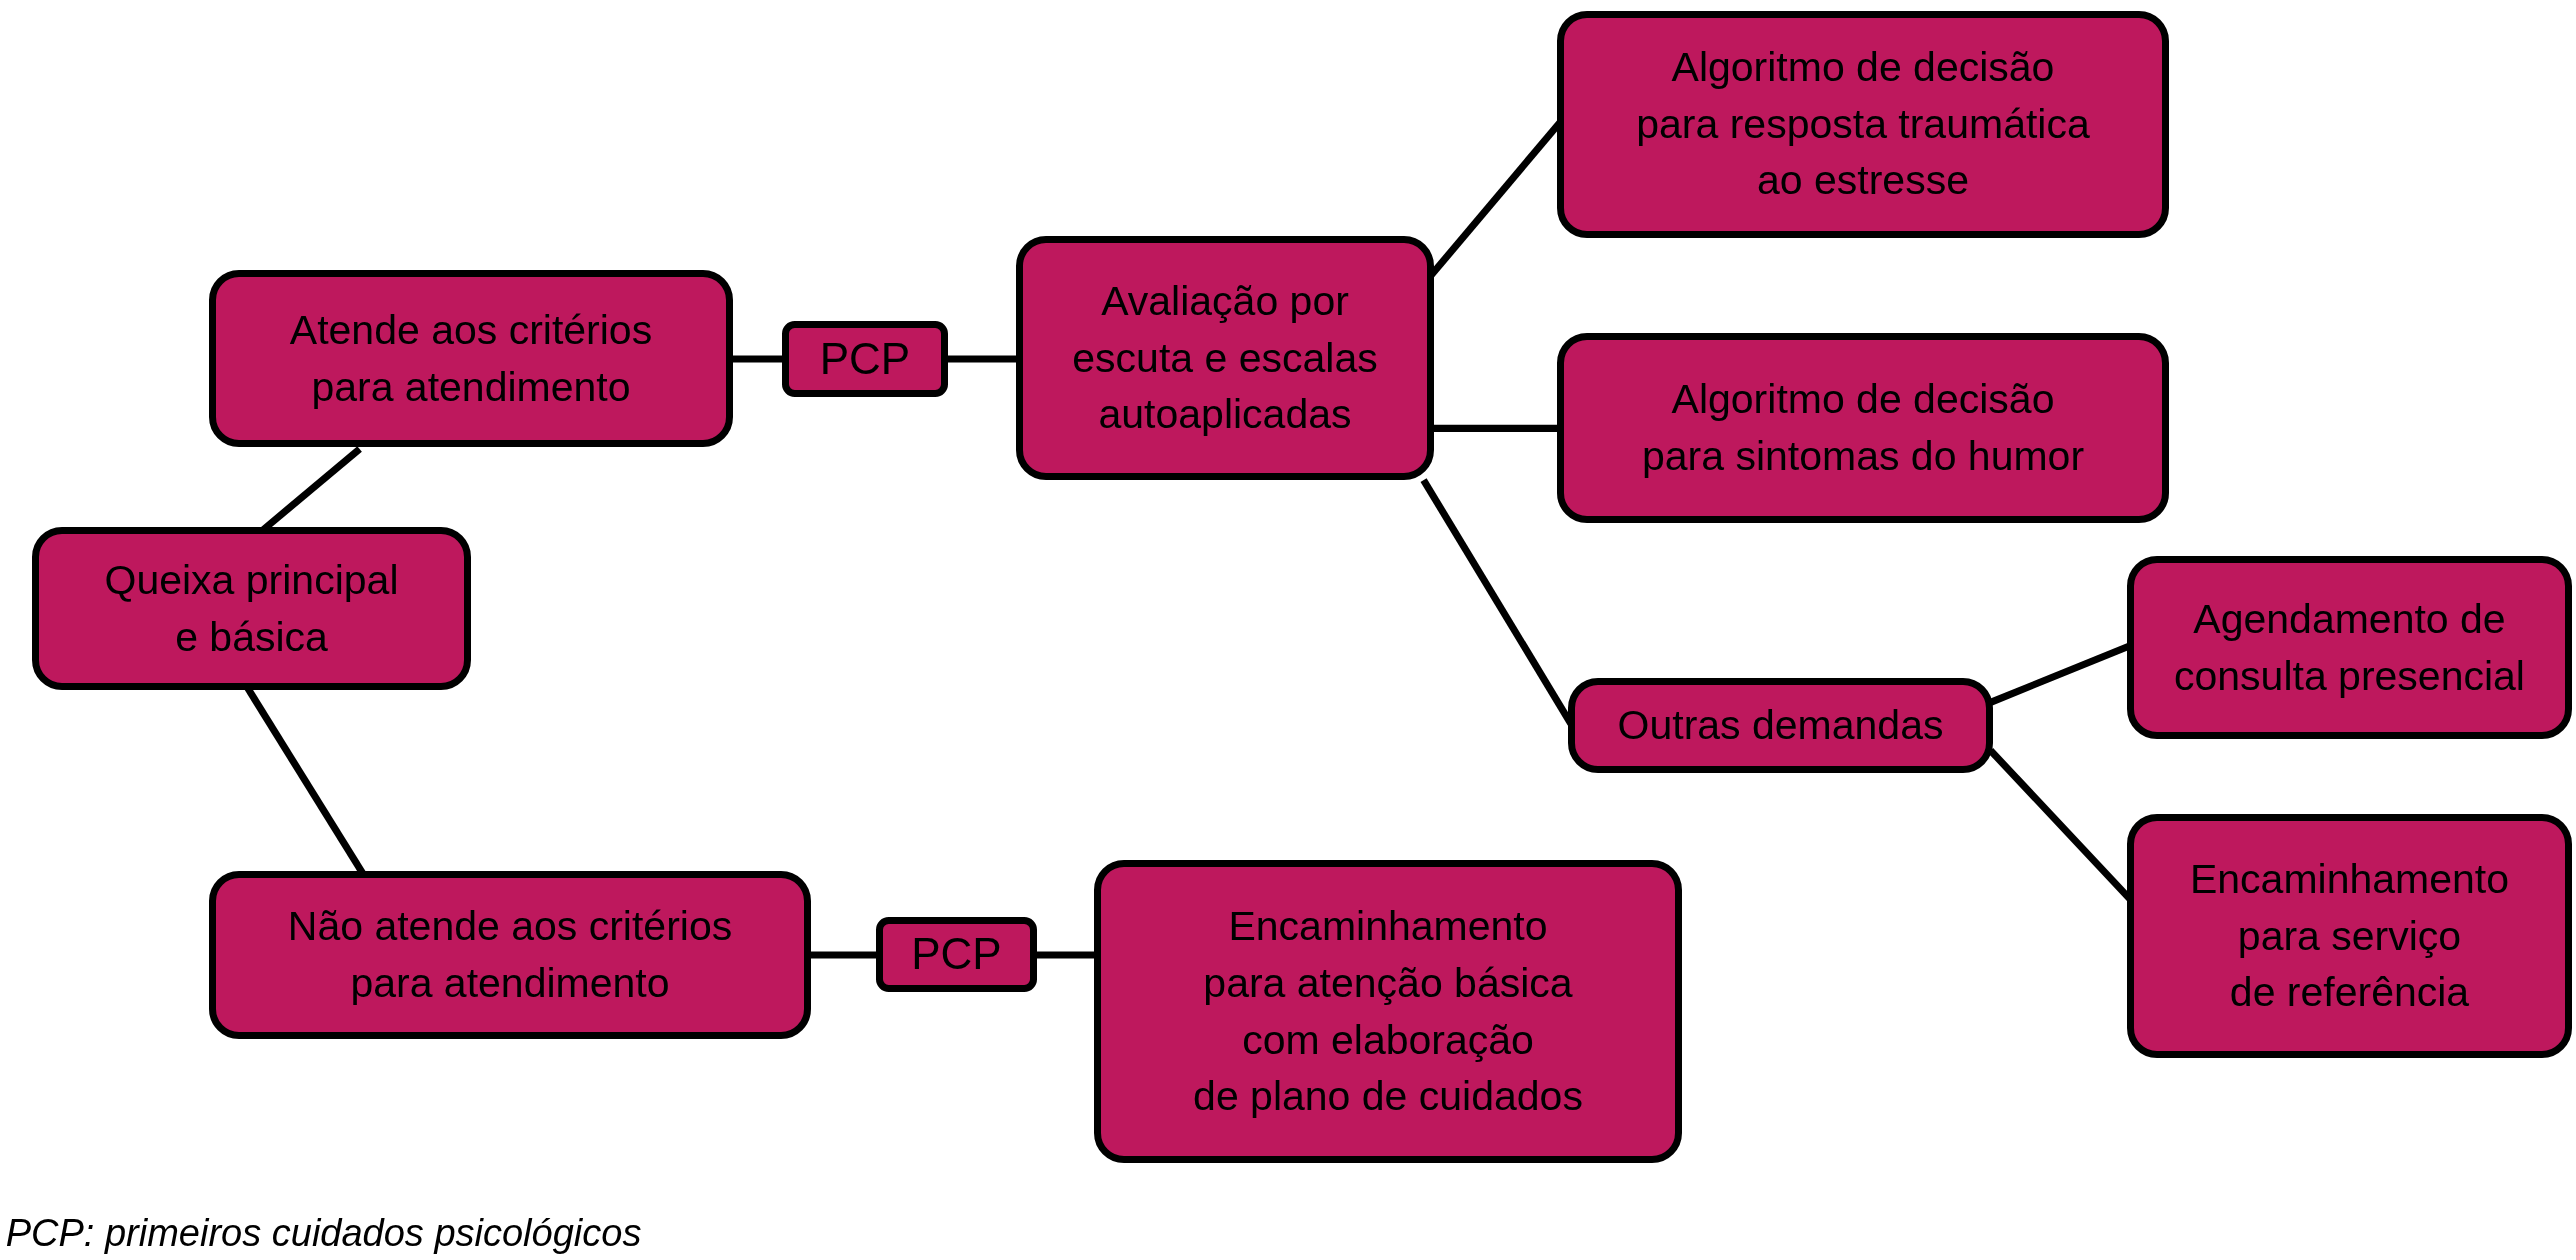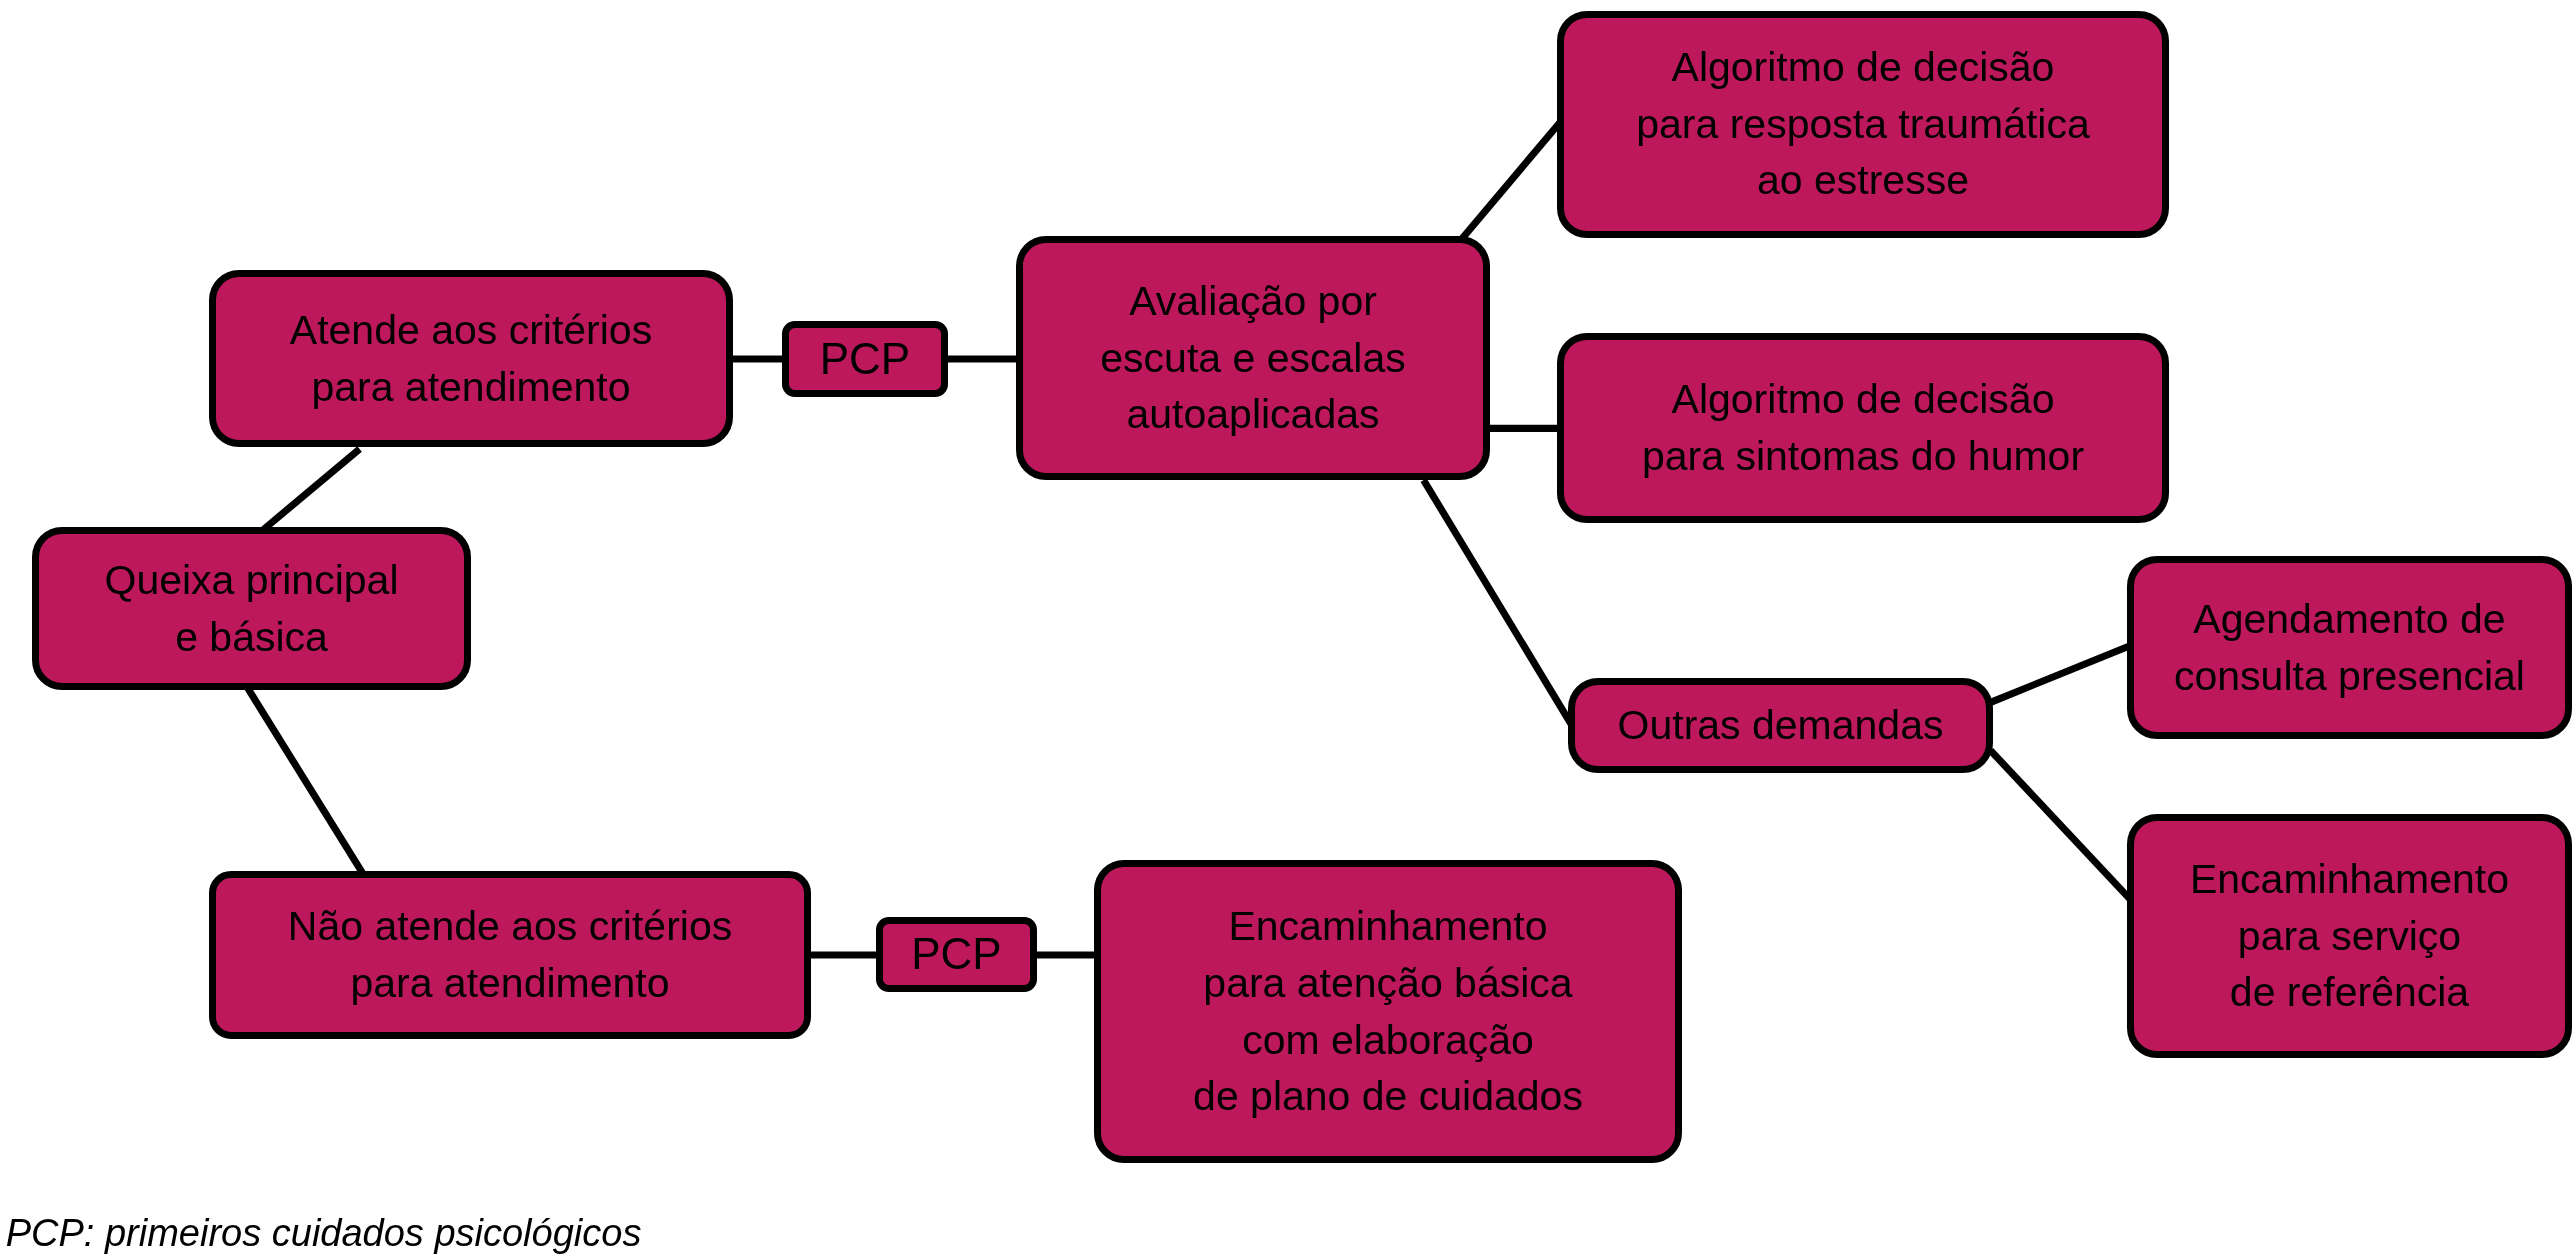--- a/index.html
+++ b/index.html
@@ -77,41 +77,41 @@
   </svg>
 
   <div class="node" style="left:32px; top:527px; width:439px; height:163px;">Queixa principal
 e básica</div>
 
   <div class="node" style="left:209px; top:270px; width:524px; height:177px;">Atende aos critérios
 para atendimento</div>
 
   <div class="node small" style="left:782px; top:321px; width:166px; height:76px;">PCP</div>
 
-  <div class="node" style="left:1016px; top:236px; width:474px; height:244px;">Avaliação por
+  <div class="node" style="left:1016px; top:236px; width:418px; height:244px;">Avaliação por
 escuta e escalas
 autoaplicadas</div>
 
   <div class="node" style="left:1557px; top:10.6px; width:612px; height:227px;">Algoritmo de decisão
 para resposta traumática
 ao estresse</div>
 
   <div class="node" style="left:1557px; top:333px; width:612px; height:190px;">Algoritmo de decisão
 para sintomas do humor</div>
 
   <div class="node" style="left:1568px; top:678px; width:425px; height:95px;">Outras demandas</div>
 
   <div class="node" style="left:2127px; top:556px; width:445px; height:183px;">Agendamento de
 consulta presencial</div>
 
   <div class="node" style="left:2127px; top:814px; width:445px; height:244px;">Encaminhamento
 para serviço
 de referência</div>
 
-  <div class="node" style="left:209px; top:871px; width:602px; height:168px;border-radius:22px;">Não atende aos critérios
+  <div class="node" style="left:209px; top:871px; width:602px; height:168px;">Não atende aos critérios
 para atendimento</div>
 
   <div class="node small" style="left:876px; top:917px; width:161px; height:75px;">PCP</div>
 
   <div class="node" style="left:1094px; top:860px; width:588px; height:303px;">Encaminhamento
 para atenção básica
 com elaboração
 de plano de cuidados</div>
 
   <div class="footnote">PCP: primeiros cuidados psicológicos</div>

